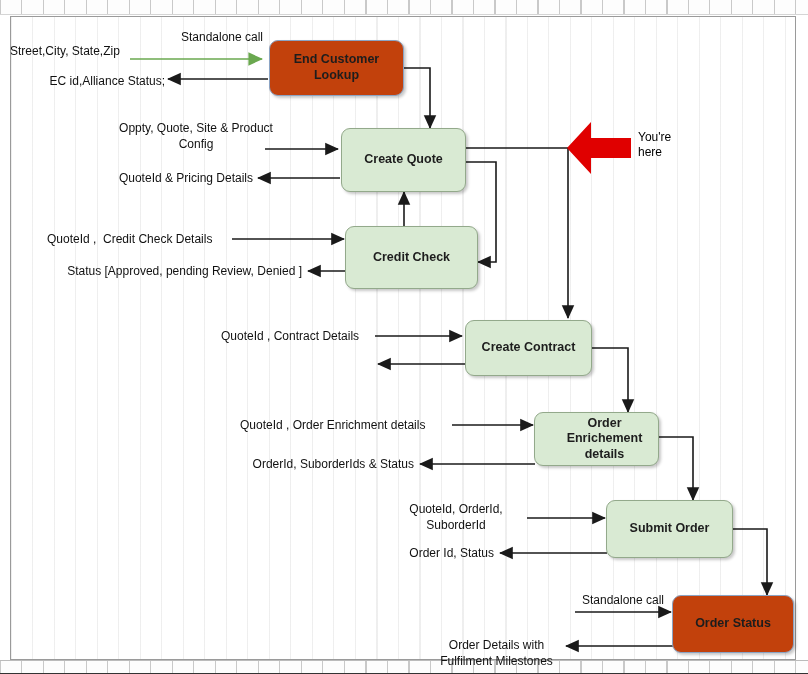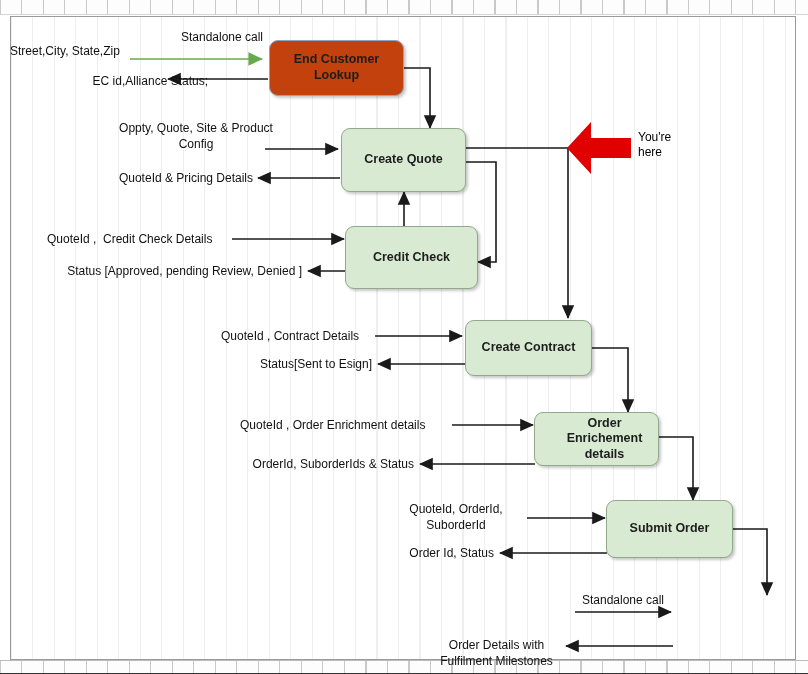--- a/index.html
+++ b/index.html
@@ -105,34 +105,34 @@
   </div>
 
   <div class="node blue" style="left:269px;top:40px;width:135px;height:56px;">End Customer
 Lookup</div>
   <div class="node green" style="left:341px;top:128px;width:125px;height:64px;">Create Quote</div>
   <div class="node green" style="left:345px;top:226px;width:133px;height:63px;">Credit Check</div>
   <div class="node green" style="left:465px;top:320px;width:127px;height:56px;">Create Contract</div>
   <div class="node green" style="left:534px;top:412px;width:125px;height:54px;padding-left:16px;">Order Enrichement
 details</div>
   <div class="node green" style="left:606px;top:500px;width:127px;height:58px;">Submit Order</div>
+  <div class="node blue" style="left:672px;top:595px;width:122px;height:58px;">Order Status</div>
 
   <div class="lbl c" style="left:152px;top:30px;width:140px;">Standalone call</div>
   <div class="lbl" style="left:10px;top:44px;">Street,City, State,Zip</div>
-  <div class="lbl r" style="left:7px;top:74px;width:165px;padding-left:36px;">EC id,Alliance Status;</div>
+  <div class="lbl r" style="left:0px;top:74px;width:165px;">EC id,Alliance Status;</div>
 
   <div class="lbl c" style="left:108px;top:121px;width:176px;">Oppty, Quote, Site &amp; Product
 Config</div>
   <div class="lbl r" style="left:60px;top:171px;width:193px;">QuoteId &amp; Pricing Details</div>
 
   <div class="lbl" style="left:47px;top:232px;">QuoteId ,  Credit Check Details</div>
   <div class="lbl r" style="left:20px;top:264px;width:282px;">Status [Approved, pending Review, Denied ]</div>
 
   <div class="lbl" style="left:221px;top:329px;">QuoteId , Contract Details</div>
-  <div class="lbl r" style="left:190px;top:357px;width:182px;">Status[Sent to Esign]</div>
 
   <div class="lbl r" style="left:200px;top:457px;width:214px;">OrderId, SuborderIds &amp; Status</div>
   <div class="lbl" style="left:240px;top:418px;">QuoteId , Order Enrichment details</div>
 
   <div class="lbl c" style="left:392px;top:502px;width:128px;">QuoteId, OrderId,
 SuborderId</div>
   <div class="lbl r" style="left:360px;top:546px;width:134px;">Order Id, Status</div>
 
   <div class="lbl c" style="left:575px;top:593px;width:96px;">Standalone call</div>
   <div class="lbl c" style="left:430px;top:638px;width:133px;">Order Details with

